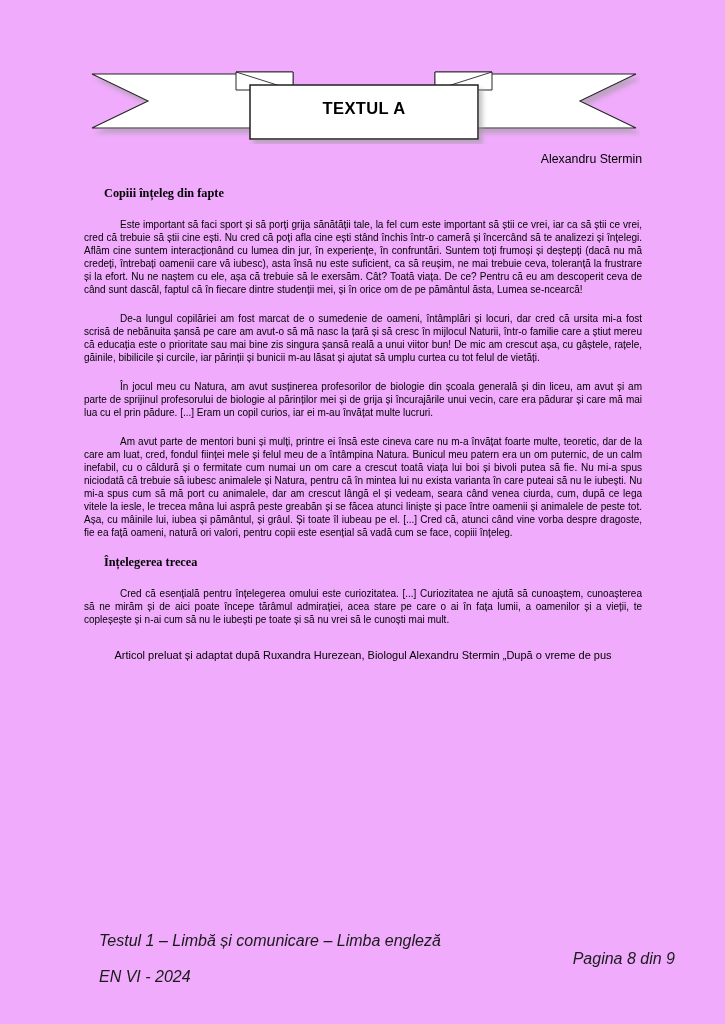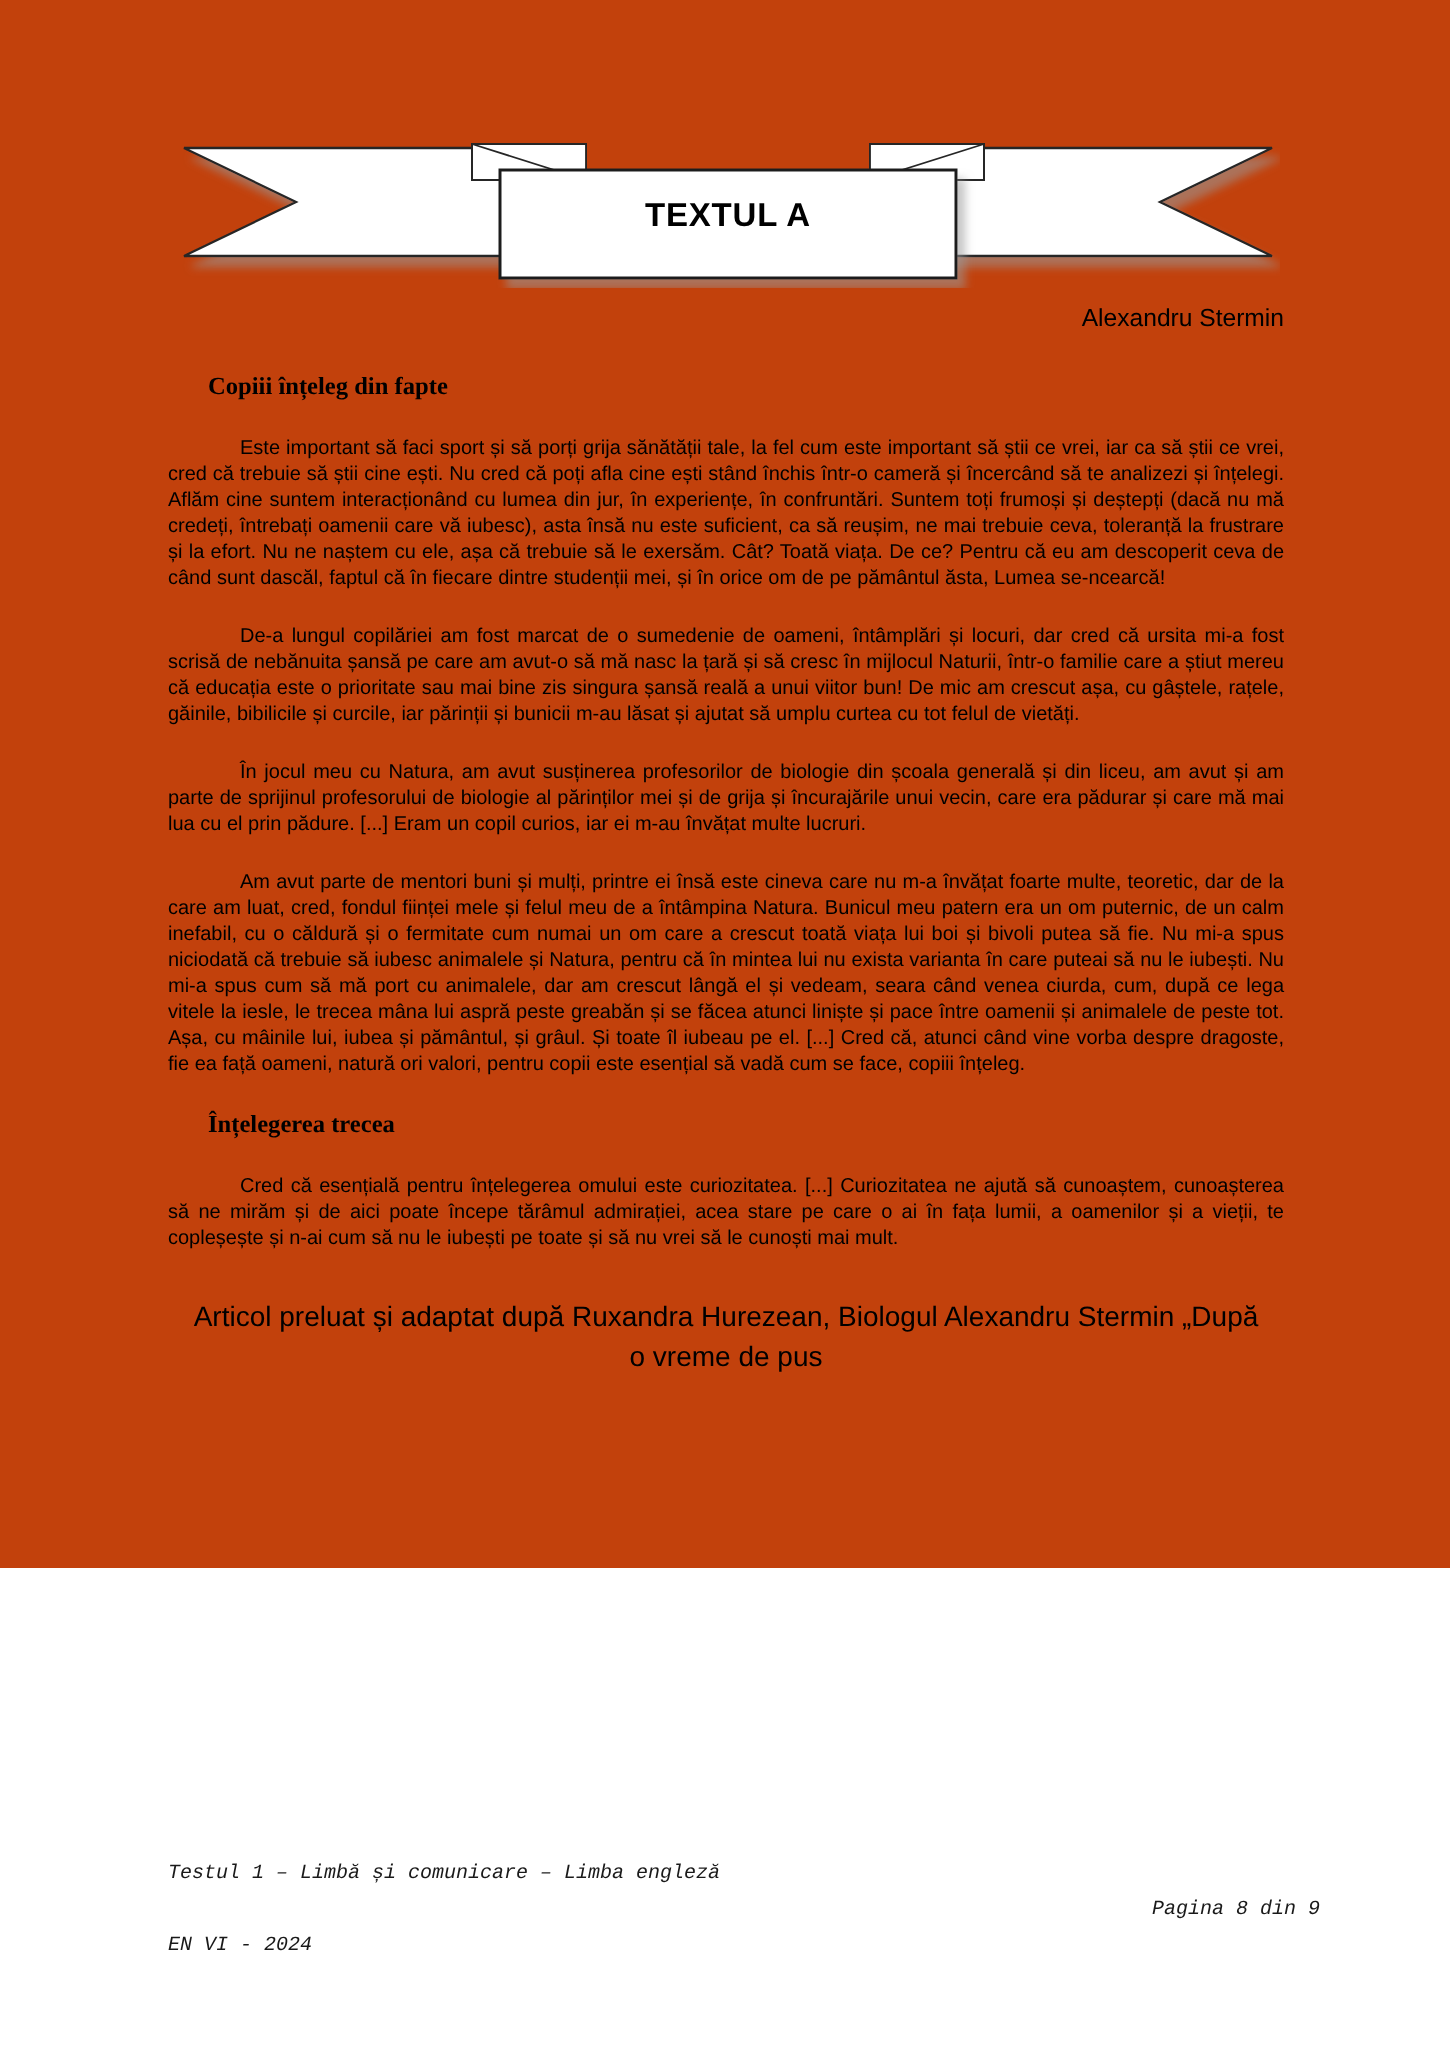--- a/index.html
+++ b/index.html
@@ -15,22 +15,22 @@
     color: #000000;
     overflow: hidden;
   }
 
   
   .page {
     position: absolute;
     left: 0;
     top: 0;
     width: 725px;
-    height: 784px;
-    background: #c2410c;
+    height: 1024px;
+    background: #f0abfc;
   }
 
   
   .banner-wrap {
     position: absolute;
     left: 88px;
     top: 66px;
     width: 552px;
     height: 78px;
   }
@@ -89,38 +89,38 @@
     font-size: 10px;
     margin: 16px;
     text-align: justify;
     text-indent: 36px;
     line-height: 1.30;
     hyphens: none;
   }
 
   .source {
     margin: 22px 24px 0 24px;
-    font-size: 14px;
+    font-size: 11px;
     text-align: center;
     line-height: 1.45;
   }
   .source .src-line2 {
     display: block;
     text-align: right;
   }
 
   
   .footer {
     position: absolute;
-    left: 84px;
+    left: 99px;
     top: 932px;
     width: 576px;
-    font-family: Liberation Mono, monospace;
+    font-family: Liberation Sans, sans-serif;
     font-style: italic;
-    font-size: 10px;
+    font-size: 16px;
     color: #1a1a1a;
   }
   .footer-row-1 { position: relative; height: 26px; }
   .footer-left-1 { position: absolute; left: 0; top: 0; }
   .footer-right { position: absolute; right: 0; top: 18px; }
   .footer-left-2 { position: absolute; left: 0; top: 36px; }
 </style>
 </head>
 <body>
 

